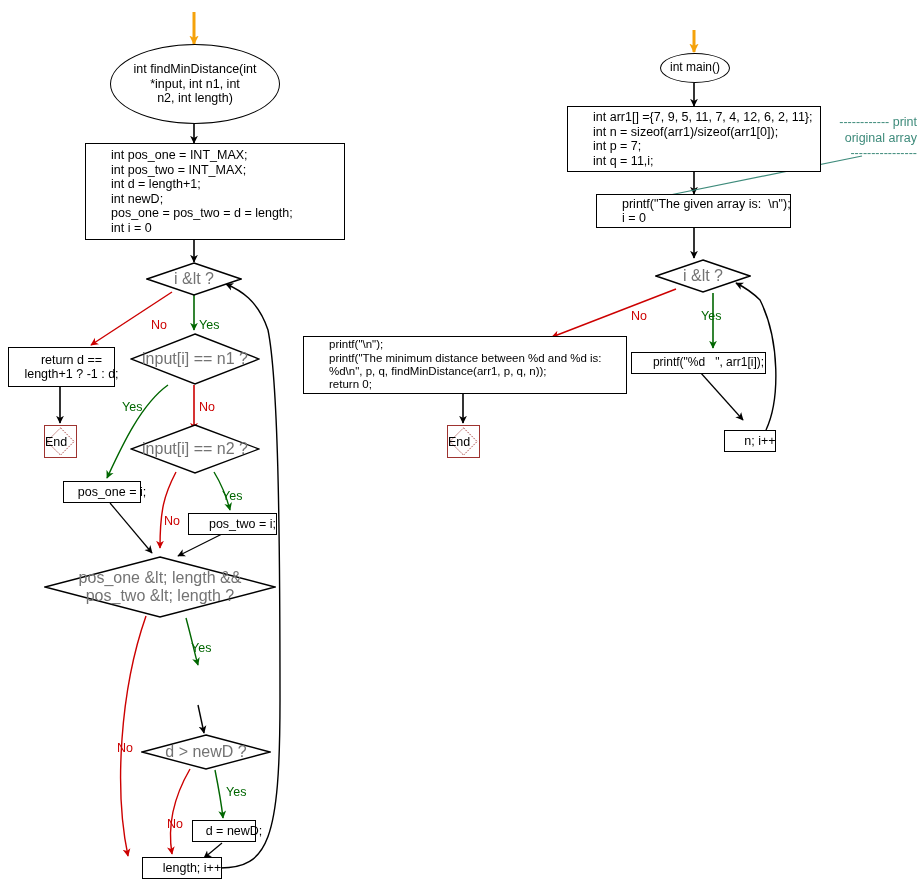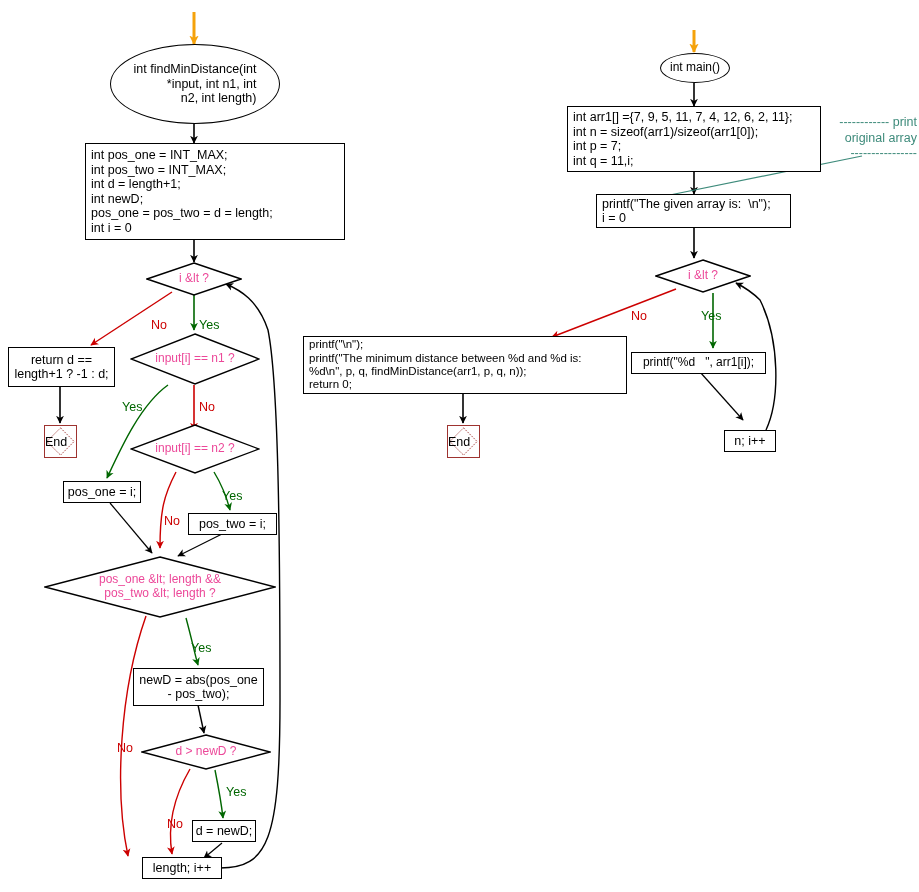--- a/index.html
+++ b/index.html
@@ -27,52 +27,53 @@
     align-items:center;
     justify-content:center;
     white-space:pre;
     color:#000000;
     line-height:1.16;
   }
   .proc{
     border:1.4px solid #000000;
     background:#ffffff;
     font-size:12.5px;
+    padding-left:20px;
   }
   .proc.left-align{
     justify-content:flex-start;
     text-align:left;
   }
   .proc.center{
     text-align:center;
   }
   .proc .inner{ padding:2px 4px; }
   .proc.left-align .inner{ padding:3px 5px; }
 
   .oval{
     border:1.4px solid #000000;
     border-radius:50%;
     background:#ffffff;
-    text-align:right;
+    text-align:center;
     font-size:12.5px;
   }
   .diamond-wrap{
     position:absolute;
   }
   .diamond-wrap svg{ position:absolute; left:0; top:0; }
   .diamond-label{
     position:absolute;
     left:0; top:0;
     width:100%; height:100%;
     display:flex;
     align-items:center;
     justify-content:center;
     text-align:center;
-    font-size:12px;
-    color:#ec4899;
+    font-size:16px;
+    color:#737373;
     white-space:pre;
     line-height:1.15;
   }
   .endnode{
     position:absolute;
     box-sizing:border-box;
     border:1.4px solid #9e3330;
     background:#ffffff;
     display:flex;
     align-items:center;
@@ -298,24 +299,20 @@
   </div>
 
   <div class="diamond-wrap" style="left:44px; top:556px; width:232px; height:62px;">
     <svg width="232" height="62" viewBox="0 0 232 62">
         <polygon points="116,1 231,31 116,61 1,31" fill="#fff" stroke="#000" stroke-width="1.4"></polygon>
       </svg>
     <div class="diamond-label">pos_one &amp;lt; length &amp;&amp;
 pos_two &amp;lt; length ?</div>
   </div>
 
-  <div class="node proc center" style="left:133px; top:668px; width:131px; height:38px;">
-    <span class="inner">newD = abs(pos_one
-- pos_two);</span>
-  </div>
 
   <div class="diamond-wrap" style="left:141px; top:734px; width:130px; height:36px;">
     <svg width="130" height="36" viewBox="0 0 130 36">
         <polygon points="65,1 129,18 65,35 1,18" fill="#fff" stroke="#000" stroke-width="1.4"></polygon>
       </svg>
     <div class="diamond-label">d &gt; newD ?</div>
   </div>
 
   <div class="node proc center" style="left:192px; top:820px; width:64px; height:22px;">
     <span class="inner">d = newD;</span>

